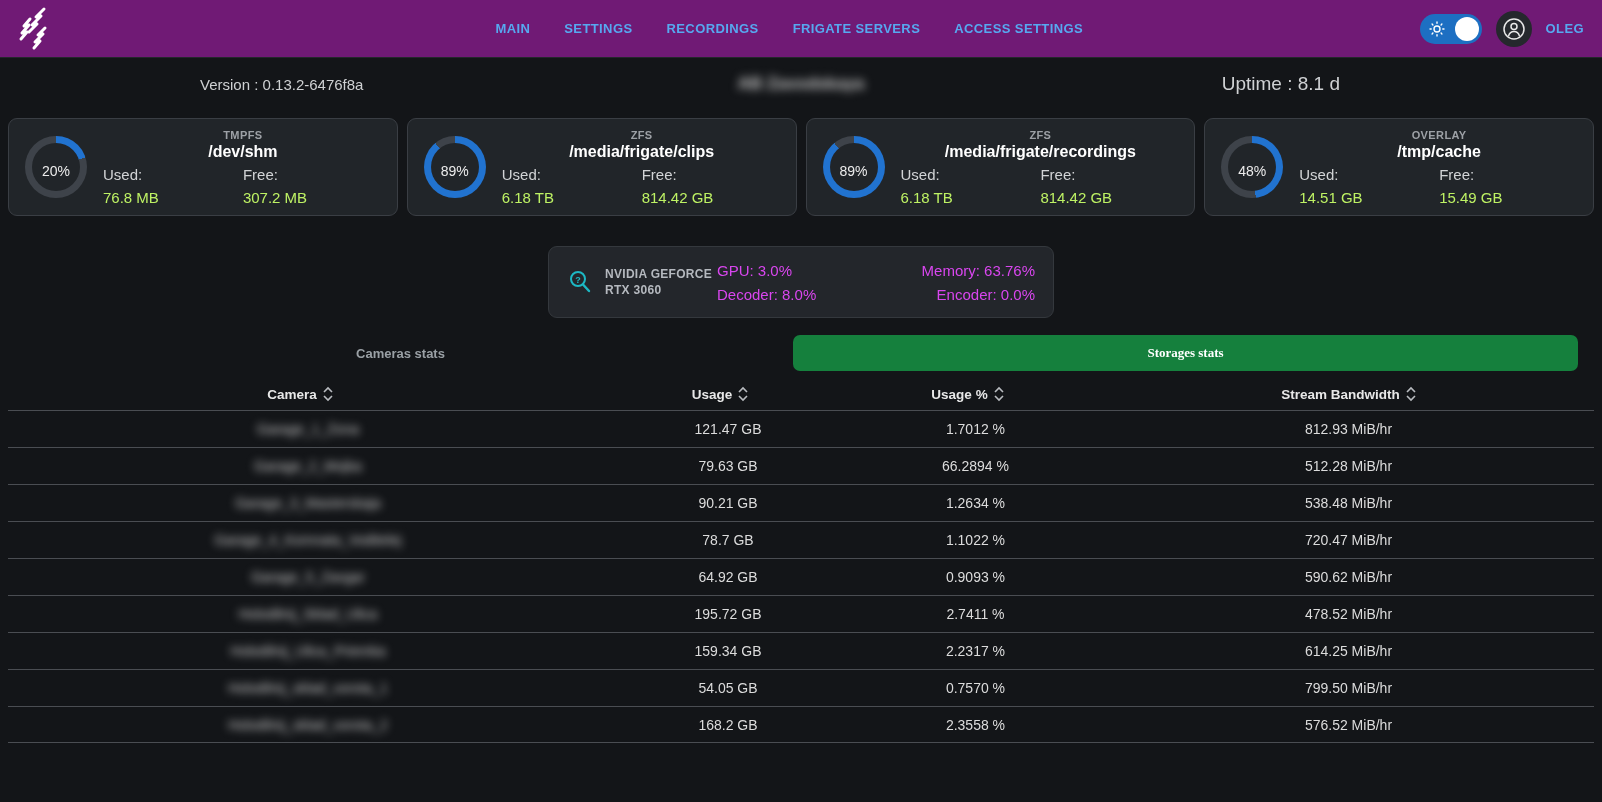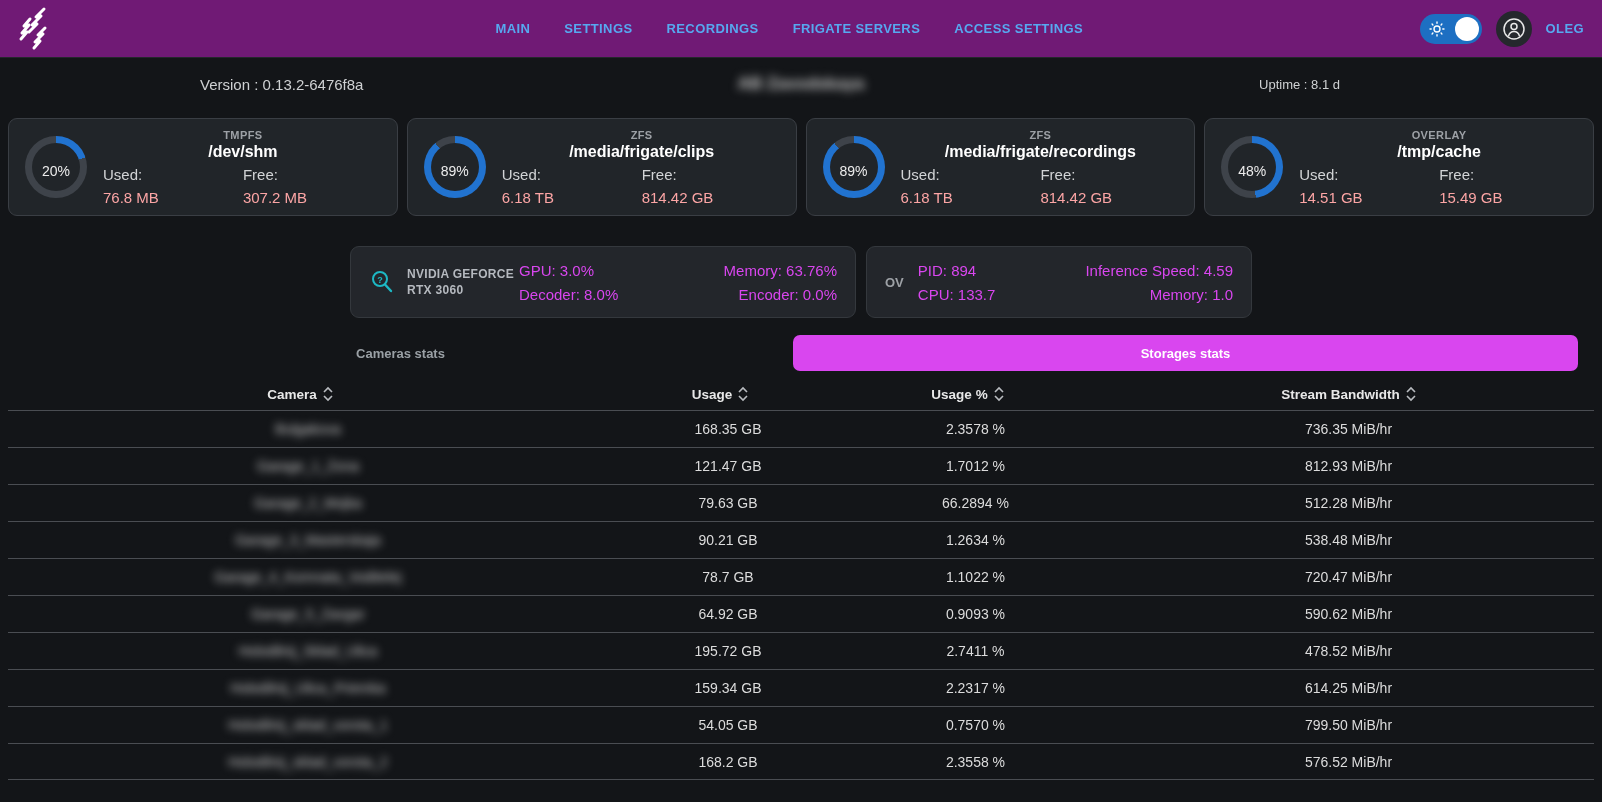--- a/index.html
+++ b/index.html
@@ -15,50 +15,50 @@
   .theme-toggle { width:62px; height:30px; border-radius:15px; background:#1d6fc2; display:flex; align-items:center; padding:0 3px; cursor:pointer; }
   .theme-toggle .knob { width:24px; height:24px; border-radius:50%; background:#fff; margin-left:auto; }
   .sun { margin-left:6px; }
   .avatar-btn { width:36px; height:36px; border-radius:50%; background:#25282d; display:grid; place-items:center; cursor:pointer; }
   .username { color:#57a8f0; font-size:13px; font-weight:bold; letter-spacing:.4px; cursor:pointer; }
 
   
   .info-row { height:52px; position:relative; display:flex; align-items:center; }
   .version { position:absolute; left:200px; font-size:15px; color:#cfd1d3; }
   .page-title { position:absolute; left:50%; transform:translateX(-50%); font-size:17px; font-weight:bold; color:#c9c9c9; filter:blur(5px); user-select:none; }
-  .uptime { position:absolute; right:262px; font-size:13px; color:#cfd1d3; }
+  .uptime { position:absolute; right:262px; font-size:19px; color:#cfd1d3; }
 
   
   .cards-row { margin:8px 8px 0 8px; display:grid; grid-template-columns:repeat(4,1fr); gap:9px; }
   .storage-card { background:#212529; border:1px solid #3a3e44; border-radius:9px; height:98px; display:flex; align-items:center; padding:0 14px 0 16px; gap:16px; }
   .donut { width:62px; height:62px; border-radius:50%; display:grid; place-items:center; flex:none; position:relative; }
   .donut::before { content:""; position:absolute; inset:7px; border-radius:50%; background:#212529; }
   .donut-label { position:relative; font-size:14px; color:#eceчасти; color:#ececec;margin-top:8px; }
   .storage-body { flex:1; }
   .fs-type { text-align:center; font-size:11px; font-weight:bold; letter-spacing:.4px; color:#9da1a6; }
   .mount { text-align:center; font-size:16px; font-weight:bold; color:#fff; margin-top:2px; }
   .uf-grid { display:grid; grid-template-columns:1fr 1fr; margin-top:5px; }
   .uf-label { font-size:15px; color:#d2d4d6; }
-  .uf-value { font-size:15px; color:#fca5a5; margin-top:6px; }
+  .uf-value { font-size:15px; color:#bef264; margin-top:6px; }
 
   
   .detector-row { margin-top:30px; display:flex; justify-content:center; gap:10px; }
   .hw-card { background:#23262b; border:1px solid #34383d; border-radius:9px; height:72px; display:flex; align-items:center; padding:0 18px; }
   .gpu-card { width:506px; }
   .ov-card { width:386px; }
   .hw-name { font-size:12px; font-weight:bold; color:#b5b9bf; line-height:1.35; letter-spacing:.3px; margin-left:12px; width:112px; flex:none; }
   .hw-stats { flex:1; display:flex; justify-content:space-between; }
   .hw-col { display:flex; flex-direction:column; gap:7px; font-size:15px; color:#d946ef; }
   .hw-col.right { text-align:right; }
   .ov-label { font-size:13px; font-weight:bold; color:#9da1a6; margin-right:14px; flex:none; }
 
   
   .tabs-row { margin:17px 24px 0 8px; display:flex; height:36px; }
   .tab { flex:1; display:grid; place-items:center; font-size:13px; font-weight:bold; color:#9aa0a5; cursor:pointer; }
-  .tab.active { background:#d946ef; border-radius:7px; color:#ffffff; }
+  .tab.active { background:#15803d; border-radius:7px; color:#ffffff;font-family:Liberation Serif, serif; }
 
   
   .stats-table { margin-top:7px; }
   .t-header { display:grid; grid-template-columns:600px 240px 255px 1fr; height:32px; align-items:center; }
   .th { display:flex; align-items:center; justify-content:center; gap:6px; font-size:13.5px; font-weight:bold; color:#e8e8e8; cursor:pointer; }
   .t-body .t-row { display:grid; grid-template-columns:600px 240px 255px 1fr; height:37px; align-items:center; border-top:1px solid #4a4d52; margin:0 8px; }
   .t-row:last-child { border-bottom:1px solid #4a4d52; }
   .cell { text-align:center; font-size:14px; color:#dcdcdc; }
   .cell.blurred { filter:blur(4px); color:#c9c9c9; user-select:none; }
 </style>
@@ -212,33 +212,20 @@
         <span>GPU: 3.0%</span>
         <span>Decoder: 8.0%</span>
       </div>
       <div class="hw-col right">
         <span>Memory: 63.76%</span>
         <span>Encoder: 0.0%</span>
       </div>
     </div>
   </div>
 
-  <div class="hw-card ov-card">
-    <div class="ov-label">OV</div>
-    <div class="hw-stats">
-      <div class="hw-col">
-        <span>PID: 894</span>
-        <span>CPU: 133.7</span>
-      </div>
-      <div class="hw-col right">
-        <span>Inference Speed: 4.59</span>
-        <span>Memory: 1.0</span>
-      </div>
-    </div>
-  </div>
 
 </div>
 
 <div class="tabs-row">
   <div class="tab">Cameras stats</div>
   <div class="tab active">Storages stats</div>
 </div>
 
 <div class="stats-table">
   <div class="t-header">
@@ -265,26 +252,20 @@
     </div>
     <div class="th">
       <span>Stream Bandwidth</span>
       <svg class="sort" width="10" height="16" viewBox="0 0 10 16">
           <path d="M1 6 L5 2 L9 6" stroke="#b9bcc0" fill="none" stroke-width="1.6"></path>
           <path d="M1 10 L5 14 L9 10" stroke="#b9bcc0" fill="none" stroke-width="1.6"></path>
         </svg>
     </div>
   </div>
   <div class="t-body">
-  <div class="t-row">
-    <div class="cell blurred">Bulgakova</div>
-    <div class="cell">168.35 GB</div>
-    <div class="cell">2.3578 %</div>
-    <div class="cell">736.35 MiB/hr</div>
-  </div>
 
   <div class="t-row">
     <div class="cell blurred">Garage_1_Zona</div>
     <div class="cell">121.47 GB</div>
     <div class="cell">1.7012 %</div>
     <div class="cell">812.93 MiB/hr</div>
   </div>
 
   <div class="t-row">
     <div class="cell blurred">Garage_2_Mojka</div>

